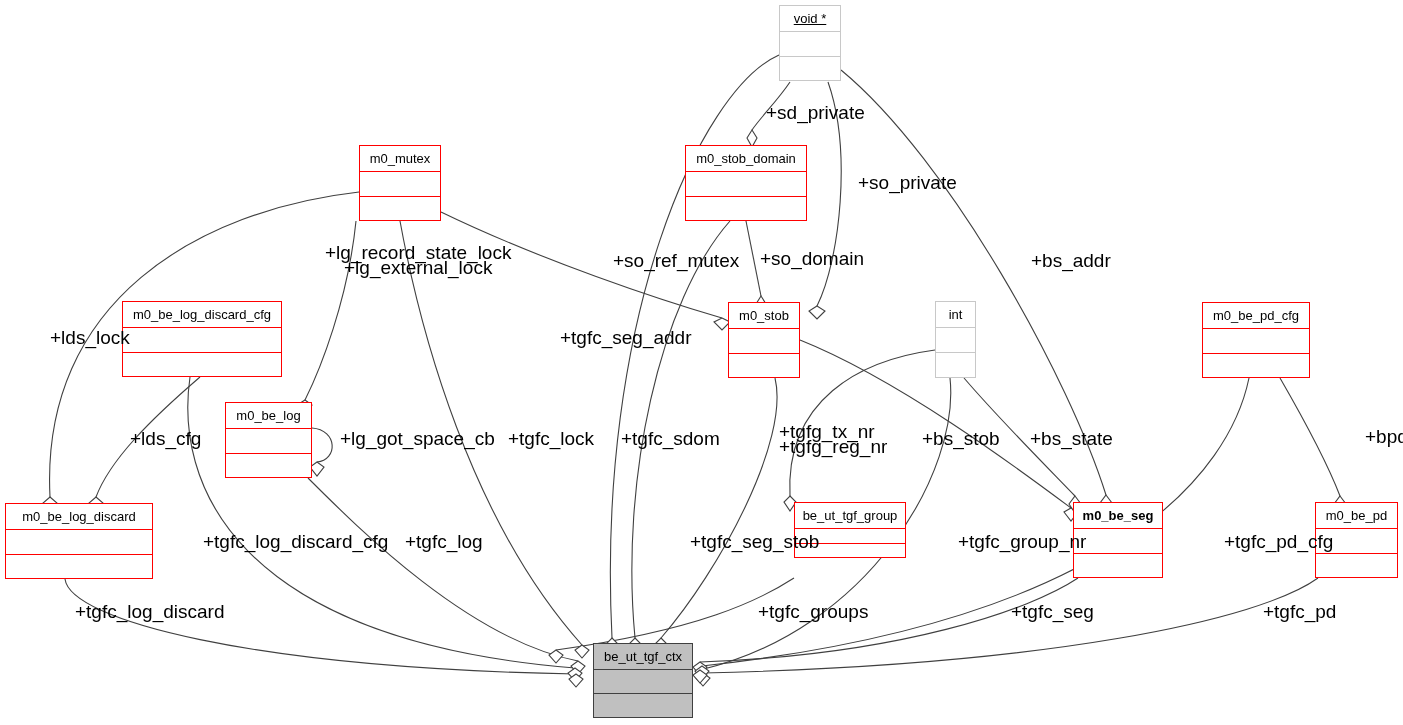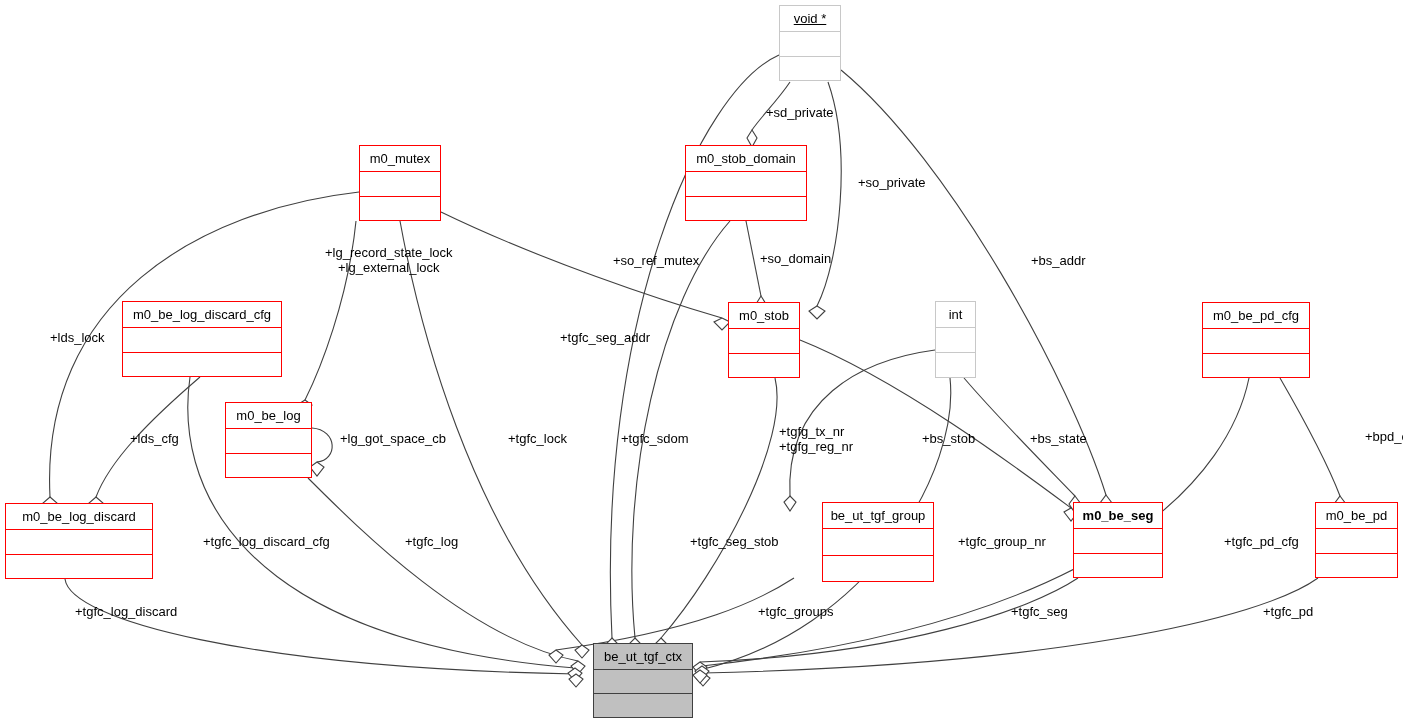--- a/index.html
+++ b/index.html
@@ -56,21 +56,21 @@
     flex: 1 1 auto;
     border-bottom: 1px solid #ff0000;
   }
   .node.grey .sec-a { border-bottom: 1px solid #404040; }
   .node.light .sec-a { border-bottom: 1px solid #c8c8c8; }
   .node .sec-b {
     flex: 1 1 auto;
   }
   .edge-label {
     position: absolute;
-    font-size: 13px;
+    font-size: 19px;
     color: #000000;
     white-space: pre;
     line-height: 15px;
     pointer-events: none;
   }
 </style>
 </head>
 <body>
 
 <div id="canvas">
@@ -208,21 +208,21 @@
     <div class="sec-a"></div>
     <div class="sec-b"></div>
   </div>
 
   <div class="node" style="left:5px; top:503px; width:148px; height:76px;">
     <div class="title">m0_be_log_discard</div>
     <div class="sec-a"></div>
     <div class="sec-b"></div>
   </div>
 
-  <div class="node" style="left:822px; top:502px; width:112px; height:80px;">
+  <div class="node" style="left:794px; top:502px; width:112px; height:56px;">
     <div class="title">be_ut_tgf_group</div>
     <div class="sec-a"></div>
     <div class="sec-b"></div>
   </div>
 
   <div class="node" style="left:1073px; top:502px; width:90px; height:76px;font-weight:bold;">
     <div class="title">m0_be_seg</div>
     <div class="sec-a"></div>
     <div class="sec-b"></div>
   </div>

